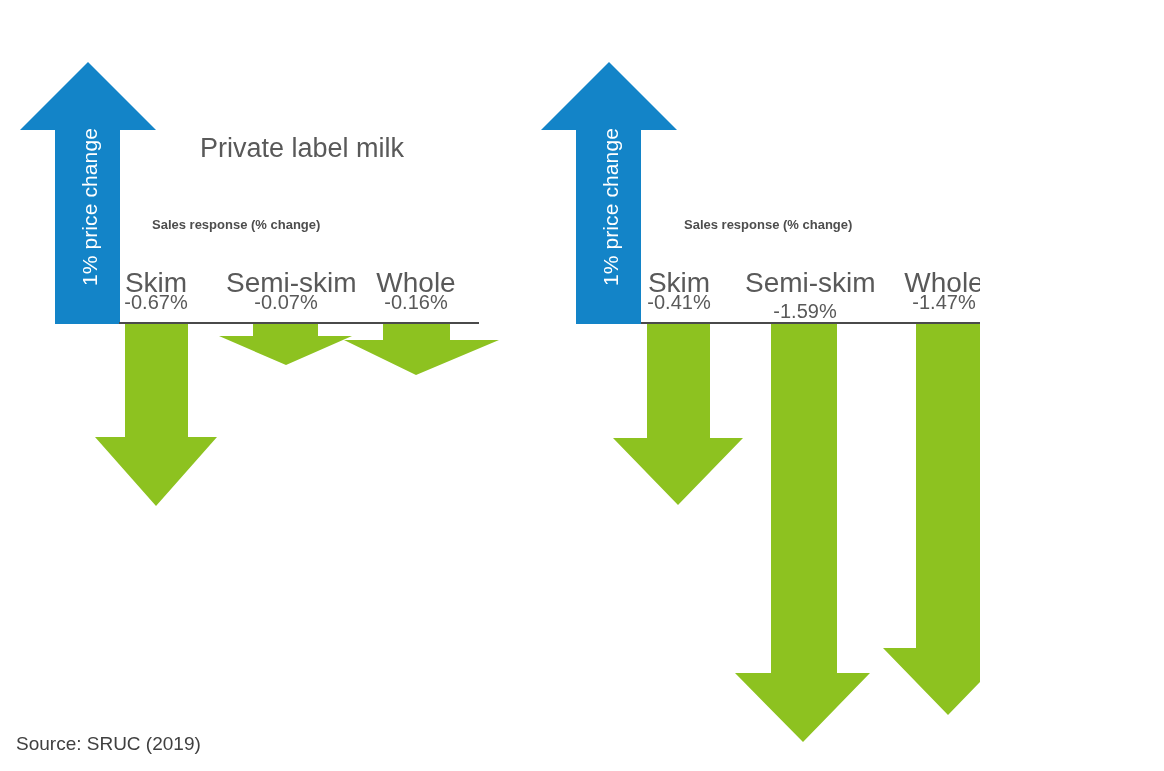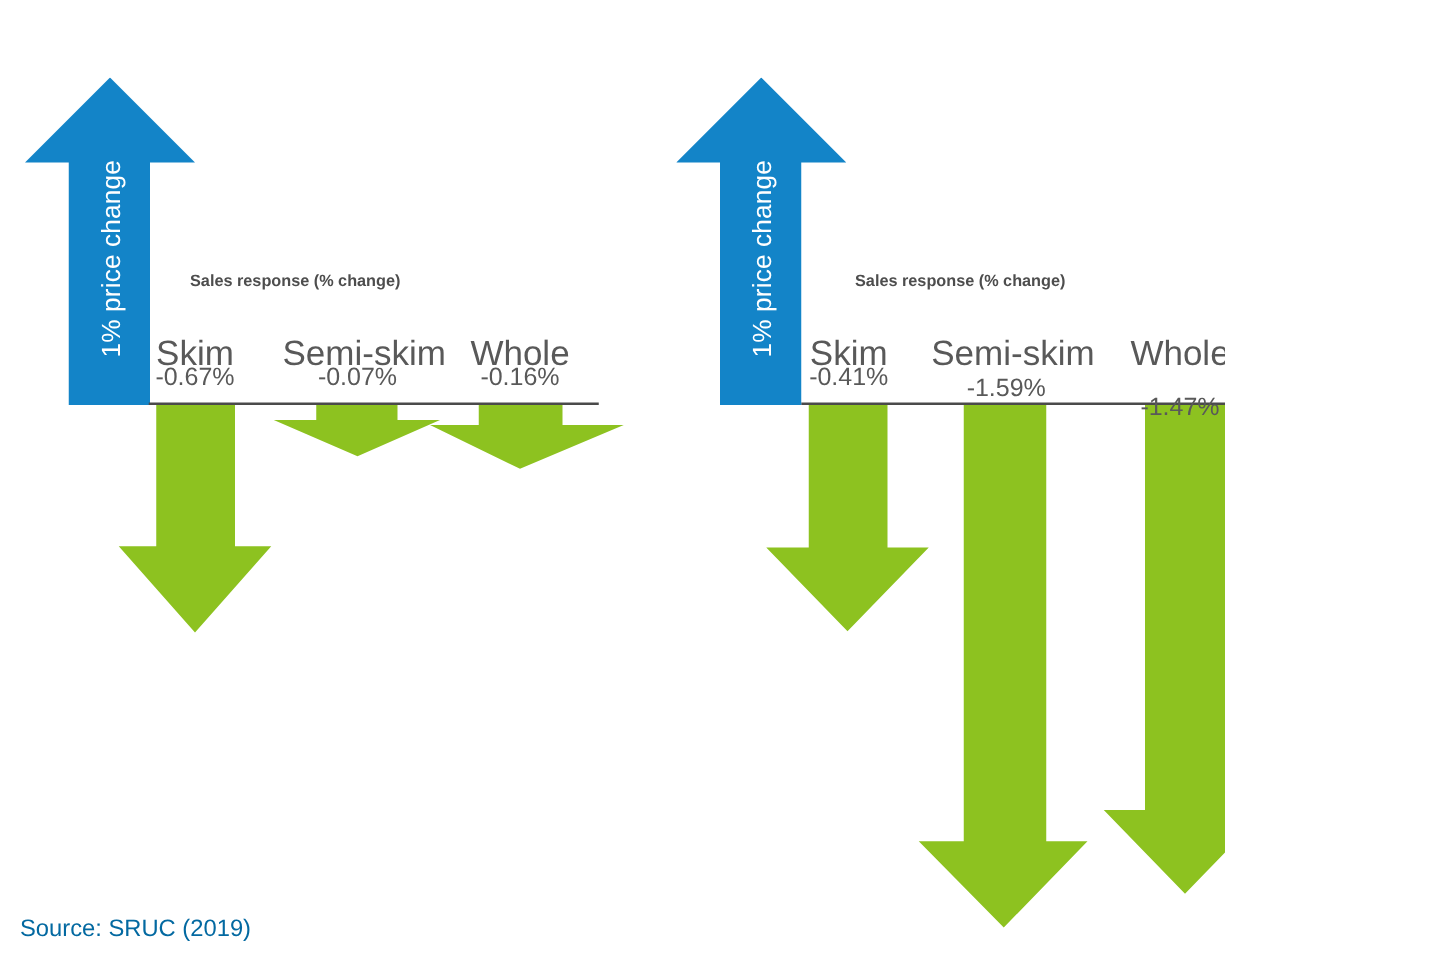--- a/index.html
+++ b/index.html
@@ -90,21 +90,21 @@
     color: #595959;
     font-size: 20px;
     font-weight: 400;
     text-align: center;
     white-space: nowrap;
   }
   .source {
     position: absolute;
     left: 16px;
     top: 733px;
-    color: #0369a1;
+    color: #404040;
     font-size: 19px;
     font-weight: 400;
     white-space: nowrap;
   }
 </style>
 </head>
 <body>
 
 <div id="stage">
 
@@ -133,20 +133,21 @@
     <path d="M647 323 L710 323 L710 438 L743 438 L678 505 L613 438 L647 438 Z" fill="#8dc220"></path>
 
     <path d="M771 323 L837 323 L837 673 L870 673 L803 742 L735 673 L771 673 Z" fill="#8dc220"></path>
 
     <path d="M916 323 L980 323 L980 648 L1013 648 L948 715 L883 648 L916 648 Z" fill="#8dc220"></path>
   </svg>
 
   <div class="baseline" style="left:119px; top:322px; width:360px;"></div>
   <div class="baseline" style="left:641px; top:322px; width:360px;"></div>
 
+  <div class="panel-title" style="left:200px; top:133px;">Private label milk</div>
   <div class="panel-subtitle" style="left:152px; top:217px;">Sales response (% change)</div>
 
   <div class="cat-label" style="left:96px; top:267px; width:120px;">Skim</div>
   <div class="cat-value" style="left:96px; top:291px; width:120px;">-0.67%</div>
 
   <div class="cat-label" style="left:226px; top:267px; width:120px;">Semi-skim</div>
   <div class="cat-value" style="left:226px; top:291px; width:120px;">-0.07%</div>
 
   <div class="cat-label" style="left:356px; top:267px; width:120px;">Whole</div>
   <div class="cat-value" style="left:356px; top:291px; width:120px;">-0.16%</div>
@@ -160,17 +161,17 @@
 
   <div class="panel-subtitle" style="left:684px; top:217px;">Sales response (% change)</div>
 
   <div class="cat-label" style="left:619px; top:267px; width:120px;">Skim</div>
   <div class="cat-value" style="left:619px; top:291px; width:120px;">-0.41%</div>
 
   <div class="cat-label" style="left:745px; top:267px; width:120px;">Semi-skim</div>
   <div class="cat-value" style="left:745px; top:300px; width:120px;">-1.59%</div>
 
   <div class="cat-label" style="left:884px; top:267px; width:120px;">Whole</div>
-  <div class="cat-value" style="left:884px; top:291px; width:120px;margin-top:24px;">-1.47%</div>
+  <div class="cat-value" style="left:884px; top:291px; width:120px;">-1.47%</div>
 
   <div class="source">Source: SRUC (2019)</div>
 
 </div>
 
 </body></html>

